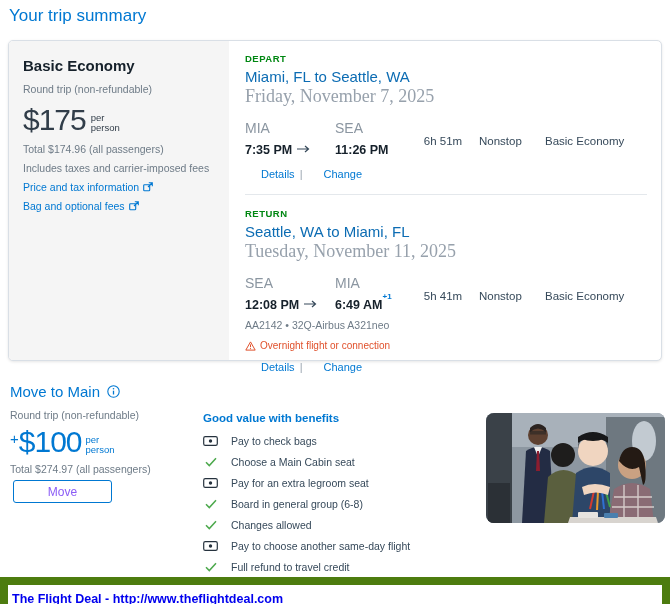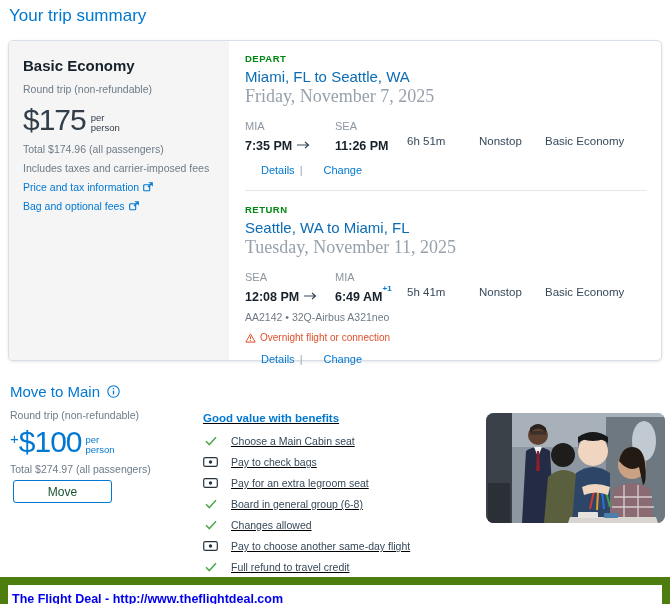--- a/index.html
+++ b/index.html
@@ -21,22 +21,22 @@
   .fare-small { font-size:10.5px; color:#6e7b87; margin-bottom:7px; }
   .fare-link { display:flex; align-items:center; font-size:10.5px; color:#0078d2; margin-bottom:7px; text-decoration:none; cursor:pointer; }
   .fare-link svg { margin-left:4px; }
 
   .segments-panel { flex:1; padding:12px 14px 0 16px; }
   .seg-direction { font-size:9.5px; font-weight:700; color:#008712; letter-spacing:.5px; }
   .seg-route { font-size:15px; color:#0c6cb3; margin-top:4px; }
   .seg-date { font-size:18px; color:#97a1ac; margin-top:1px;font-family:Liberation Serif, serif; }
   .flight-row { display:flex; margin-top:13px; }
   .col-t1 { width:90px; } .col-t2 { width:72px; }
-  .col-dur { width:72px; } .col-stops { width:66px; } .col-cabin { flex:1; }
-  .ap-code { font-size:11px; color:#8b96a1; margin-bottom:4px; }
+  .col-dur { width:72px;text-align:center; } .col-stops { width:66px; } .col-cabin { flex:1; }
+  .ap-code { font-size:14px; color:#8b96a1; margin-bottom:4px; }
   .time { font-size:12.5px; font-weight:700; color:#16212b; white-space:nowrap; position:relative; display:inline-block; }
   .time sup { font-size:8px; color:#0078d2; font-weight:700; position:relative; top:-5px; }
   .arrow { margin-left:5px; vertical-align:1px; }
   .col-meta { font-size:11.5px; color:#36495a; padding-top:15px; }
   .flight-info { font-size:10.5px; color:#6e7b87; margin-top:6px; }
   .warning-row { display:flex; align-items:center; font-size:10px; color:#e0512c; margin-top:9px; }
   .warning-row svg { margin-right:4px; }
   .links-row { font-size:11px; margin-top:10px; }
   .links-row a { color:#0078d2; text-decoration:none; cursor:pointer;padding-left:16px; }
   .links-row .sep { color:#9aa5b0; margin:0 5px; }
@@ -46,24 +46,24 @@
   .upgrade-title { position:absolute; left:10px; top:383px; font-size:15px; color:#0078d2; display:flex; align-items:center; }
   .upgrade-title svg { margin-left:7px; }
   .upg-left { position:absolute; left:10px; top:409px; width:185px; }
   .upg-triptype { font-size:10.5px; color:#6e7b87; margin-bottom:6px; }
   .upg-price-row { display:flex; align-items:flex-start; margin-bottom:6px; }
   .upg-plus { font-size:15px; color:#0078d2; margin-top:3px; }
   .upg-price { font-size:30px; font-weight:400; color:#0078d2; line-height:1; letter-spacing:-1px; }
   .upg-per { font-size:9.5px; color:#0078d2; line-height:1.1; margin:8px 0 0 4px; }
   .upg-total { font-size:10.5px; color:#6e7b87; }
   .move-btn { position:absolute; left:13px; top:480px; width:99px; height:23px;
-    background:#fff; border:1px solid #0078d2; border-radius:3px; color:#14532d;
+    background:#fff; border:1px solid #0078d2; border-radius:3px; color:#8b5cf6;
     font-size:12px; font-family:"Liberation Sans",sans-serif; cursor:pointer; }
 
-  .benefits { position:absolute; left:203px; top:412px; width:270px;text-decoration:underline; }
+  .benefits { position:absolute; left:203px; top:412px; width:270px; }
   .benefits-title { font-size:11.5px; font-weight:700; color:#0078d2; margin-bottom:11px; }
   .benefit-row { display:flex; align-items:center; margin-bottom:9px; }
   .benefit-icon { width:15px; display:flex; justify-content:center; margin-right:13px; flex-shrink:0; }
   .benefit-label { font-size:10.5px; color:#36495a; }
 
   .cabin-photo { position:absolute; left:486px; top:413px; width:179px; height:110px;
     border-radius:8px; overflow:hidden; }
 
   
   .footer-banner { position:absolute; left:0; top:577px; width:670px; height:44px;
@@ -201,34 +201,34 @@
     <div class="upg-total">Total $274.97 (all passengers)</div>
   </div>
 
   <button class="move-btn">Move</button>
 
   <div class="benefits">
     <div class="benefits-title">Good value with benefits</div>
 
     <div class="benefit-row">
       <span class="benefit-icon">
-          <svg width="12" height="10" viewBox="0 0 12 10">
-            <path d="M1 5.2 L4.3 8.6 L11 1.2" fill="none" stroke="#4da94d" stroke-width="1.5"></path>
-          </svg>
-        </span>
-      <span class="benefit-label">Choose a Main Cabin seat</span>
-    </div>
-    <div class="benefit-row">
-      <span class="benefit-icon">
           <svg width="15" height="10" viewBox="0 0 15 10">
             <rect x="0.7" y="0.7" width="13.6" height="8.6" rx="1.6" fill="none" stroke="#26323e" stroke-width="1.2"></rect>
             <circle cx="7.5" cy="5" r="1.7" fill="#26323e"></circle>
           </svg>
         </span>
       <span class="benefit-label">Pay to check bags</span>
+    </div>
+    <div class="benefit-row">
+      <span class="benefit-icon">
+          <svg width="12" height="10" viewBox="0 0 12 10">
+            <path d="M1 5.2 L4.3 8.6 L11 1.2" fill="none" stroke="#4da94d" stroke-width="1.5"></path>
+          </svg>
+        </span>
+      <span class="benefit-label">Choose a Main Cabin seat</span>
     </div>
     <div class="benefit-row">
       <span class="benefit-icon">
           <svg width="15" height="10" viewBox="0 0 15 10">
             <rect x="0.7" y="0.7" width="13.6" height="8.6" rx="1.6" fill="none" stroke="#26323e" stroke-width="1.2"></rect>
             <circle cx="7.5" cy="5" r="1.7" fill="#26323e"></circle>
           </svg>
         </span>
       <span class="benefit-label">Pay for an extra legroom seat</span>
     </div>

